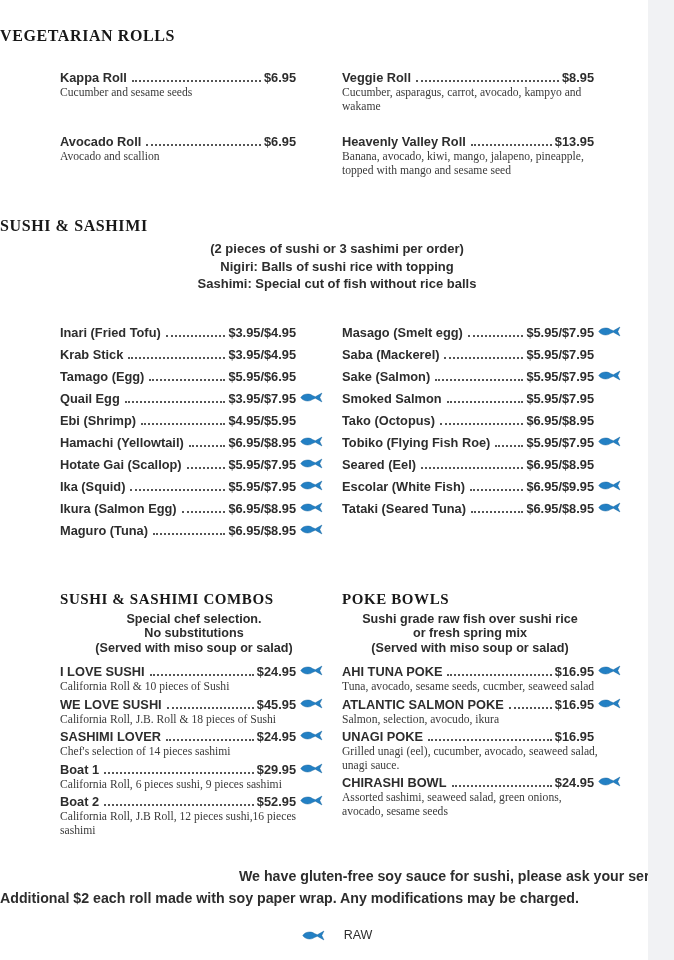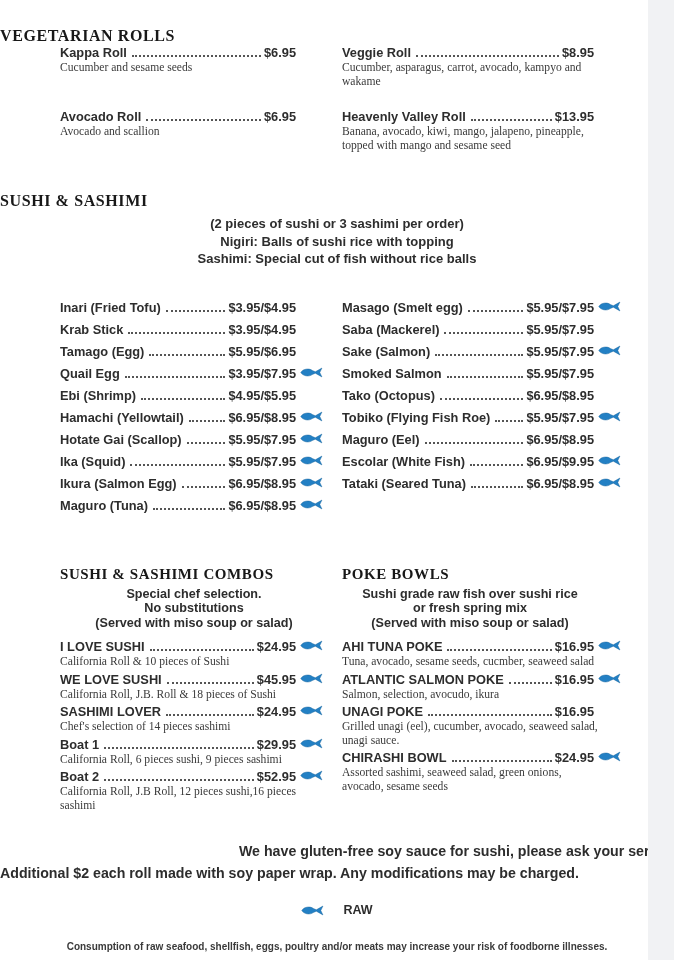--- a/index.html
+++ b/index.html
@@ -23,21 +23,21 @@
     text-align:center;font-weight:600;font-size:13px;line-height:17.5px;
     color:#2d2d2d;margin-top:5px;
   }
 
   .two-col{display:flex;margin-left:60px;}
   .col-l{width:268px;flex:none;}
   .col-r{width:284px;flex:none;margin-left:14px;}
 
   
   .veg-grid{display:grid;grid-template-columns:268px 284px;column-gap:14px;row-gap:21px;
-    margin-left:60px;}
+    margin-left:60px;margin-top:25px;}
 
   
   .mi{margin-bottom:0;}
   .mi-line{display:flex;align-items:baseline;}
   .mi-name{white-space:nowrap;font-size:12.8px;font-weight:600;color:#2d2d2d;}
   .leader{flex:1;min-width:8px;border-bottom:2px dotted #555;margin:0 3px 3px 5px;}
   .mi-price{white-space:nowrap;font-size:12.8px;font-weight:600;color:#2d2d2d;}
   .slot{width:28px;flex:none;padding-left:4px;display:flex;align-items:center;}
   .mi-desc{font-family:"Liberation Serif",serif;font-size:11.6px;line-height:13.5px;
     color:#3a3a3a;margin-top:1px;}
@@ -48,21 +48,21 @@
 
   
   .combo-head{margin-top:46px;font-size:15px;}
   .block-notes{text-align:center;font-weight:600;font-size:12.6px;line-height:14.5px;
     color:#2d2d2d;margin-top:4px;margin-bottom:9px;}
   .col-r .pad-slot{padding-right:28px;}
   .desc-list .mi{margin-bottom:3px;}
   .f1{margin-top:28px;text-align:right;font-weight:600;font-size:14.2px;color:#2d2d2d;}
   .f2{margin-top:6px;text-align:left;font-weight:600;font-size:14.2px;color:#2d2d2d;}
   .raw-legend{margin-top:22px;display:flex;justify-content:center;align-items:center;gap:19px;
-    font-weight:700;font-size:12.5px;color:#2d2d2d;}
+    font-weight:400;font-size:12.5px;color:#2d2d2d;}
   .disc{margin-top:0;text-align:center;font-weight:600;font-size:10px;color:#3a3a3a;line-height:15px;}
   .disc-wrap{margin-top:22px;}
 
   .fish-svg{display:block;}
 </style>
 </head>
 <body>
 
 <div class="edge-strip"></div>
 
@@ -278,21 +278,21 @@
           <span class="mi-price">$5.95/$7.95</span>
           <span class="slot">
             <svg class="fish-svg" width="23" height="11" viewBox="0 0 30 14">
               <path d="M1,7 C4,2 12,1.2 16,4.3 L20,6.1 L28.6,1.2 L25.8,7 L28.6,12.8 L20,7.9 L16,9.7 C12,12.8 4,12 1,7 Z" fill="#2380c4" stroke="#15629b" stroke-width="0.6"></path>
             </svg>
           </span>
         </div>
       </div>
       <div class="mi">
         <div class="mi-line">
-          <span class="mi-name">Maguro (Eel)</span>
+          <span class="mi-name">Seared (Eel)</span>
           <span class="leader"></span>
           <span class="mi-price">$6.95/$8.95</span>
           <span class="slot"></span>
         </div>
       </div>
       <div class="mi">
         <div class="mi-line">
           <span class="mi-name">Escolar (White Fish)</span>
           <span class="leader"></span>
           <span class="mi-price">$6.95/$9.95</span>

